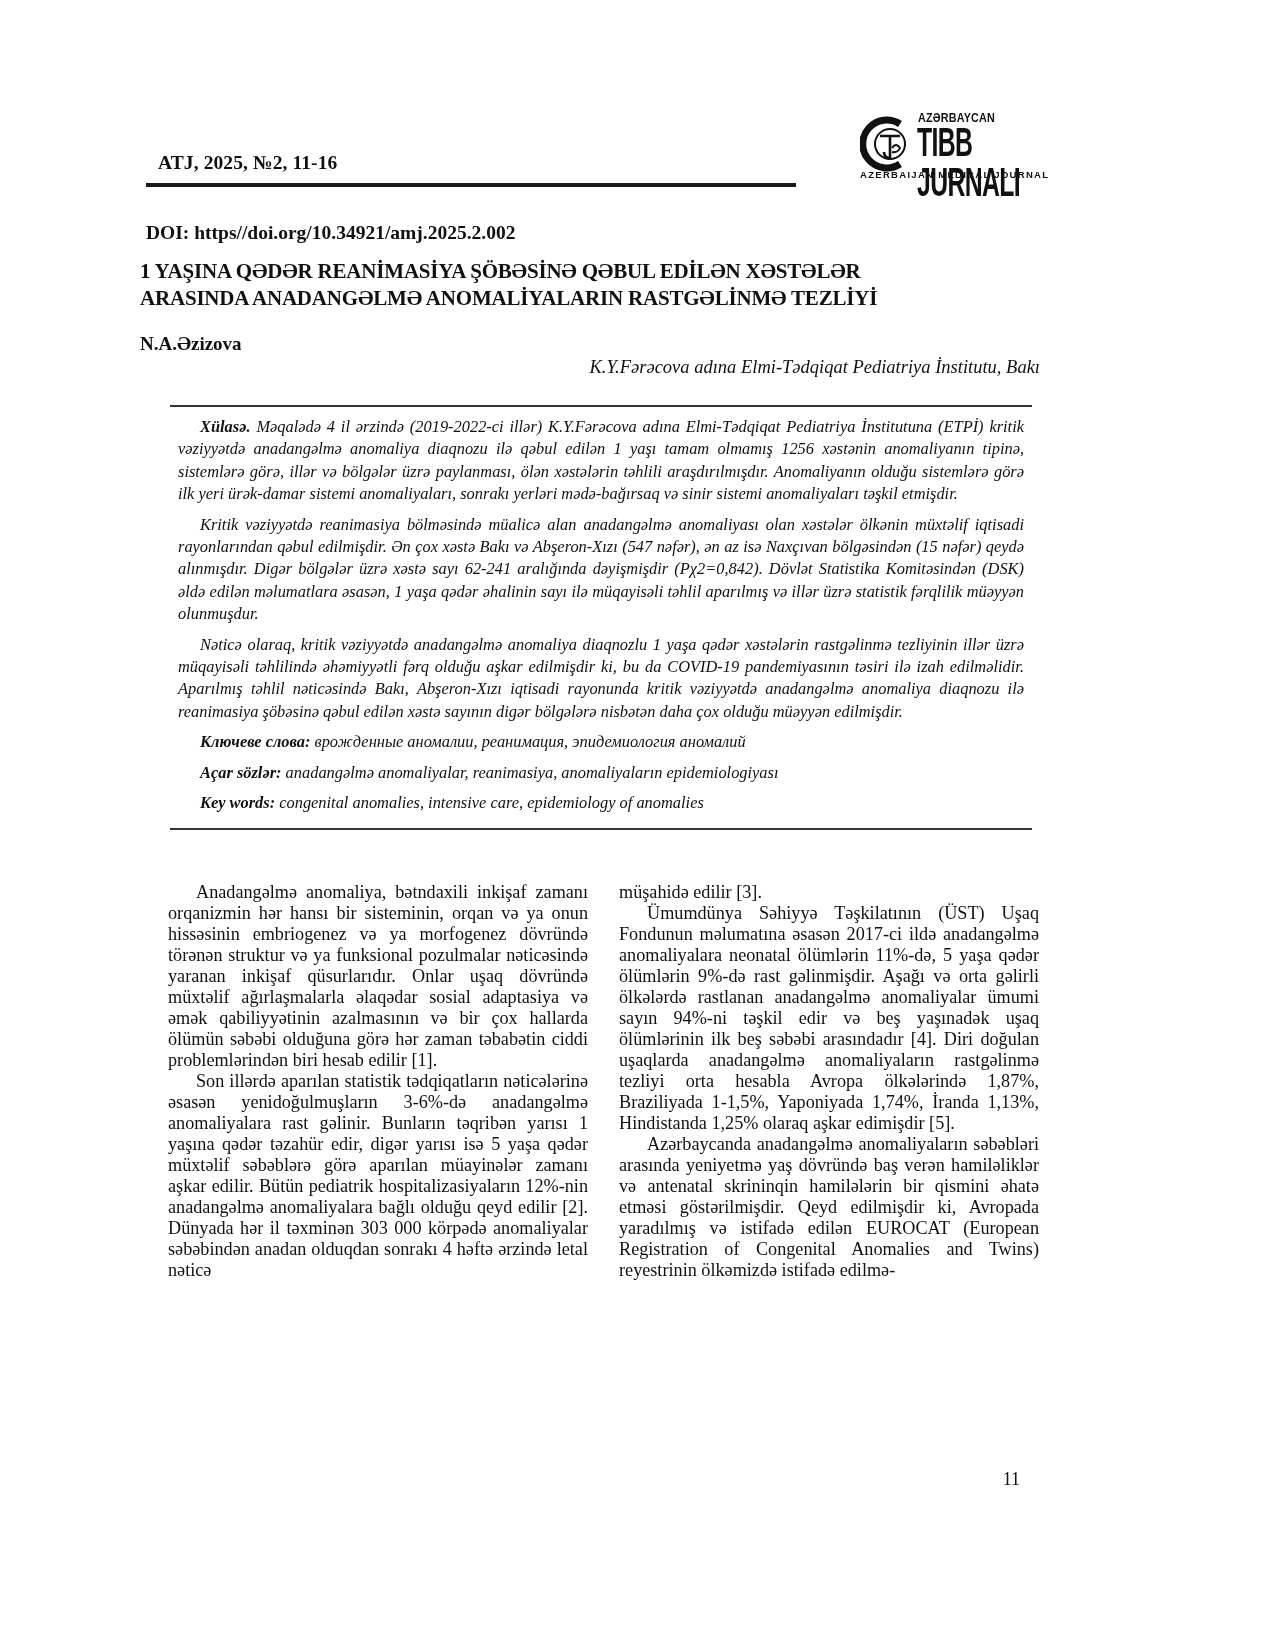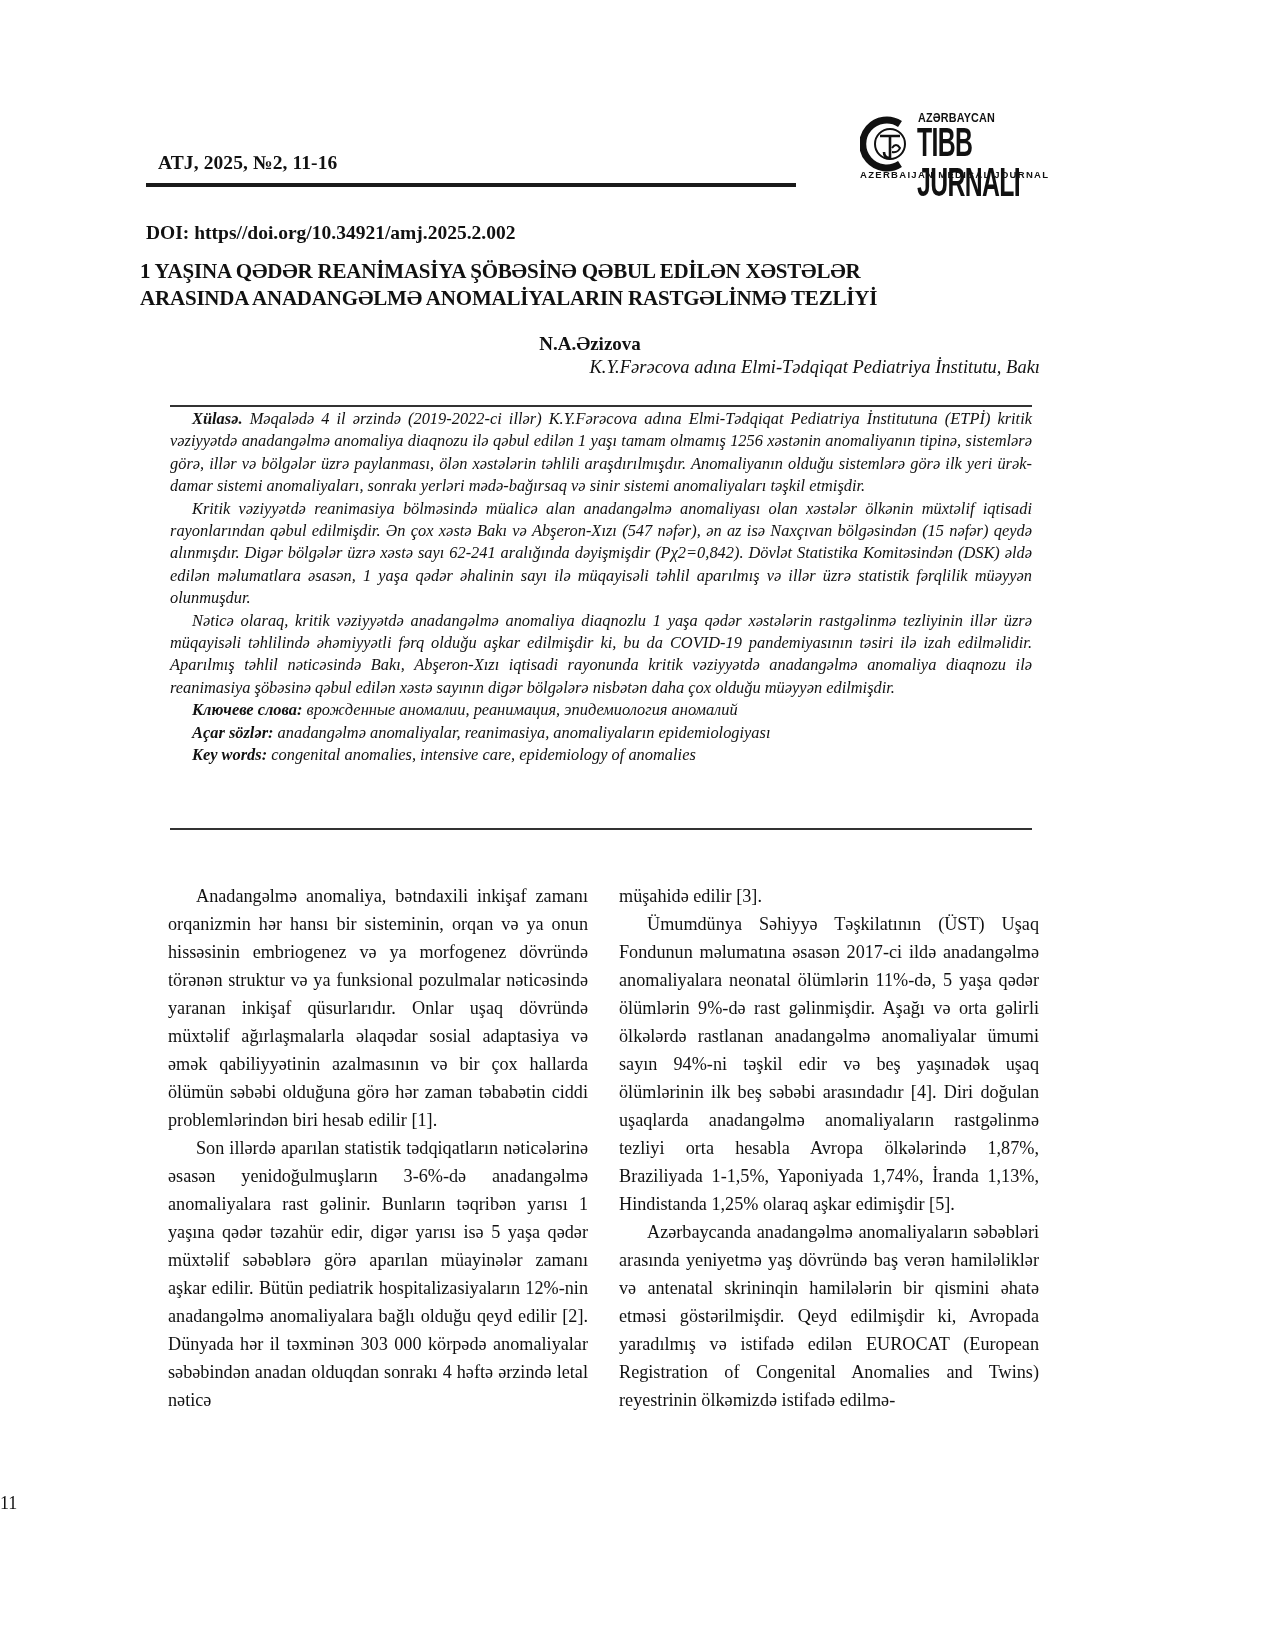--- a/index.html
+++ b/index.html
@@ -10,38 +10,38 @@
 
   .logo { position:absolute; left:860px; top:110px; width:215px; height:78px; }
   .logo-mark { position:absolute; left:0; top:6px; width:56px; height:56px; }
   .logo-top { position:absolute; left:58px; top:1px; font-family:"Liberation Sans", sans-serif; font-weight:bold; font-size:12px; letter-spacing:0.2px; transform:scaleX(0.9); transform-origin:left; }
   .logo-main { position:absolute; left:57px; top:12px; font-family:"Liberation Sans", sans-serif; font-weight:bold; font-size:40px; line-height:40px; transform:scaleX(0.62); transform-origin:left; letter-spacing:-1px; }
   .logo-sub { position:absolute; left:0px; top:59px; font-family:"Liberation Sans", sans-serif; font-weight:bold; font-size:9.5px; letter-spacing:1.3px; white-space:nowrap; }
 
   .doi { position:absolute; left:146px; top:222px; font-size:19.5px; font-weight:bold; }
 
   .title { position:absolute; left:140px; top:258px; width:900px; font-size:21px; font-weight:bold; line-height:27px; letter-spacing:-0.2px; }
-  .author { position:absolute; left:140px; top:333px; width:900px; text-align:center; font-size:19px; font-weight:bold; }
+  .author { position:absolute; left:140px; top:333px; width:900px; font-size:19px; font-weight:bold; }
   .affil { position:absolute; left:140px; top:357px; width:900px; text-align:right; font-size:18.5px; font-style:italic; }
 
   .abs-rule-top { position:absolute; left:170px; top:405px; width:862px; height:2px; background:#333; }
   .abstract { position:absolute; left:170px; top:408px; width:862px; font-size:16.4px; line-height:22.4px; font-style:italic; text-align:justify; }
-  .abstract p { margin:0; text-indent:22px; }
+  .abstract p { margin:8px; text-indent:22px; }
   .abstract p.first { text-indent:22px; }
   .abstract b { font-style:italic; }
   .kw { margin:0; text-indent:22px; font-size:16.4px; line-height:22.4px; font-style:italic; }
   .abs-rule-bot { position:absolute; left:170px; top:828px; width:862px; height:2px; background:#333; }
 
-  .col { position:absolute; top:882px; width:420px; font-size:18.2px; line-height:28px; text-align:justify; }
+  .col { position:absolute; top:882px; width:420px; font-size:18.2px; line-height:21px; text-align:justify; }
   .col p { margin:0; text-indent:28px; }
   .col p.noindent { text-indent:0; }
   .col-left { left:168px; }
   .col-right { left:619px; }
 
-  .page-num { position:absolute; left:0; width:1020px; top:1469px; text-align:left; font-size:18px;margin-top:24px; }
+  .page-num { position:absolute; left:0; width:1020px; top:1469px; text-align:right; font-size:18px; }
 </style>
 </head>
 <body>
 
 <div class="header-left">ATJ, 2025, №2, 11-16</div>
 <div class="header-rule"></div>
 
 <div class="logo">
   <svg class="logo-mark" viewBox="0 0 56 56">
     <path d="M40 8 A24 24 0 1 0 40 48" fill="none" stroke="#111" stroke-width="7"></path>

